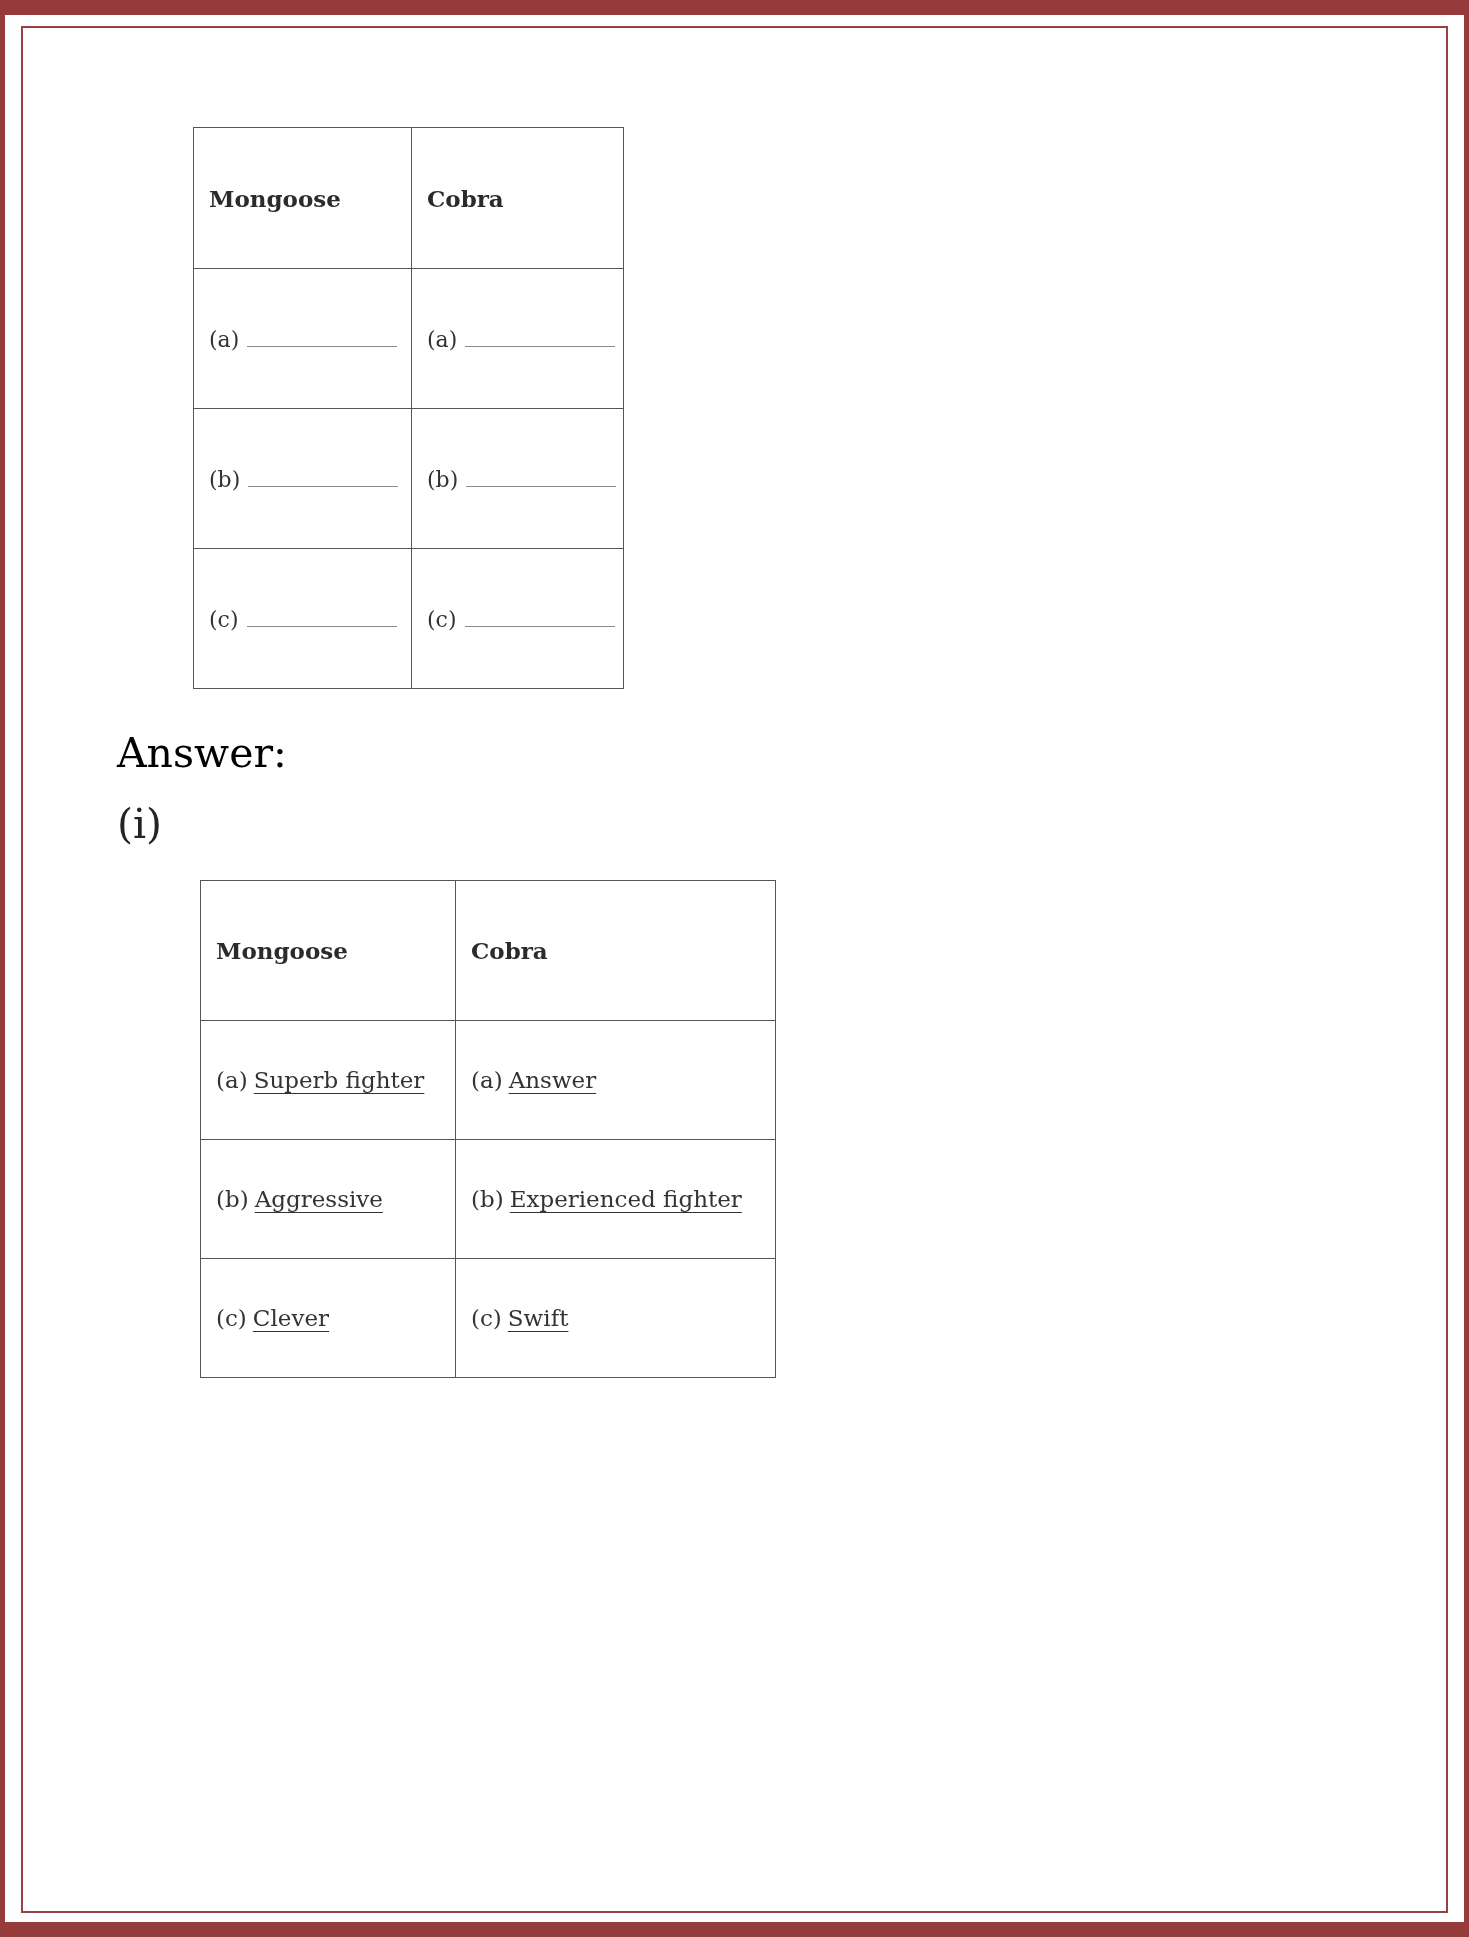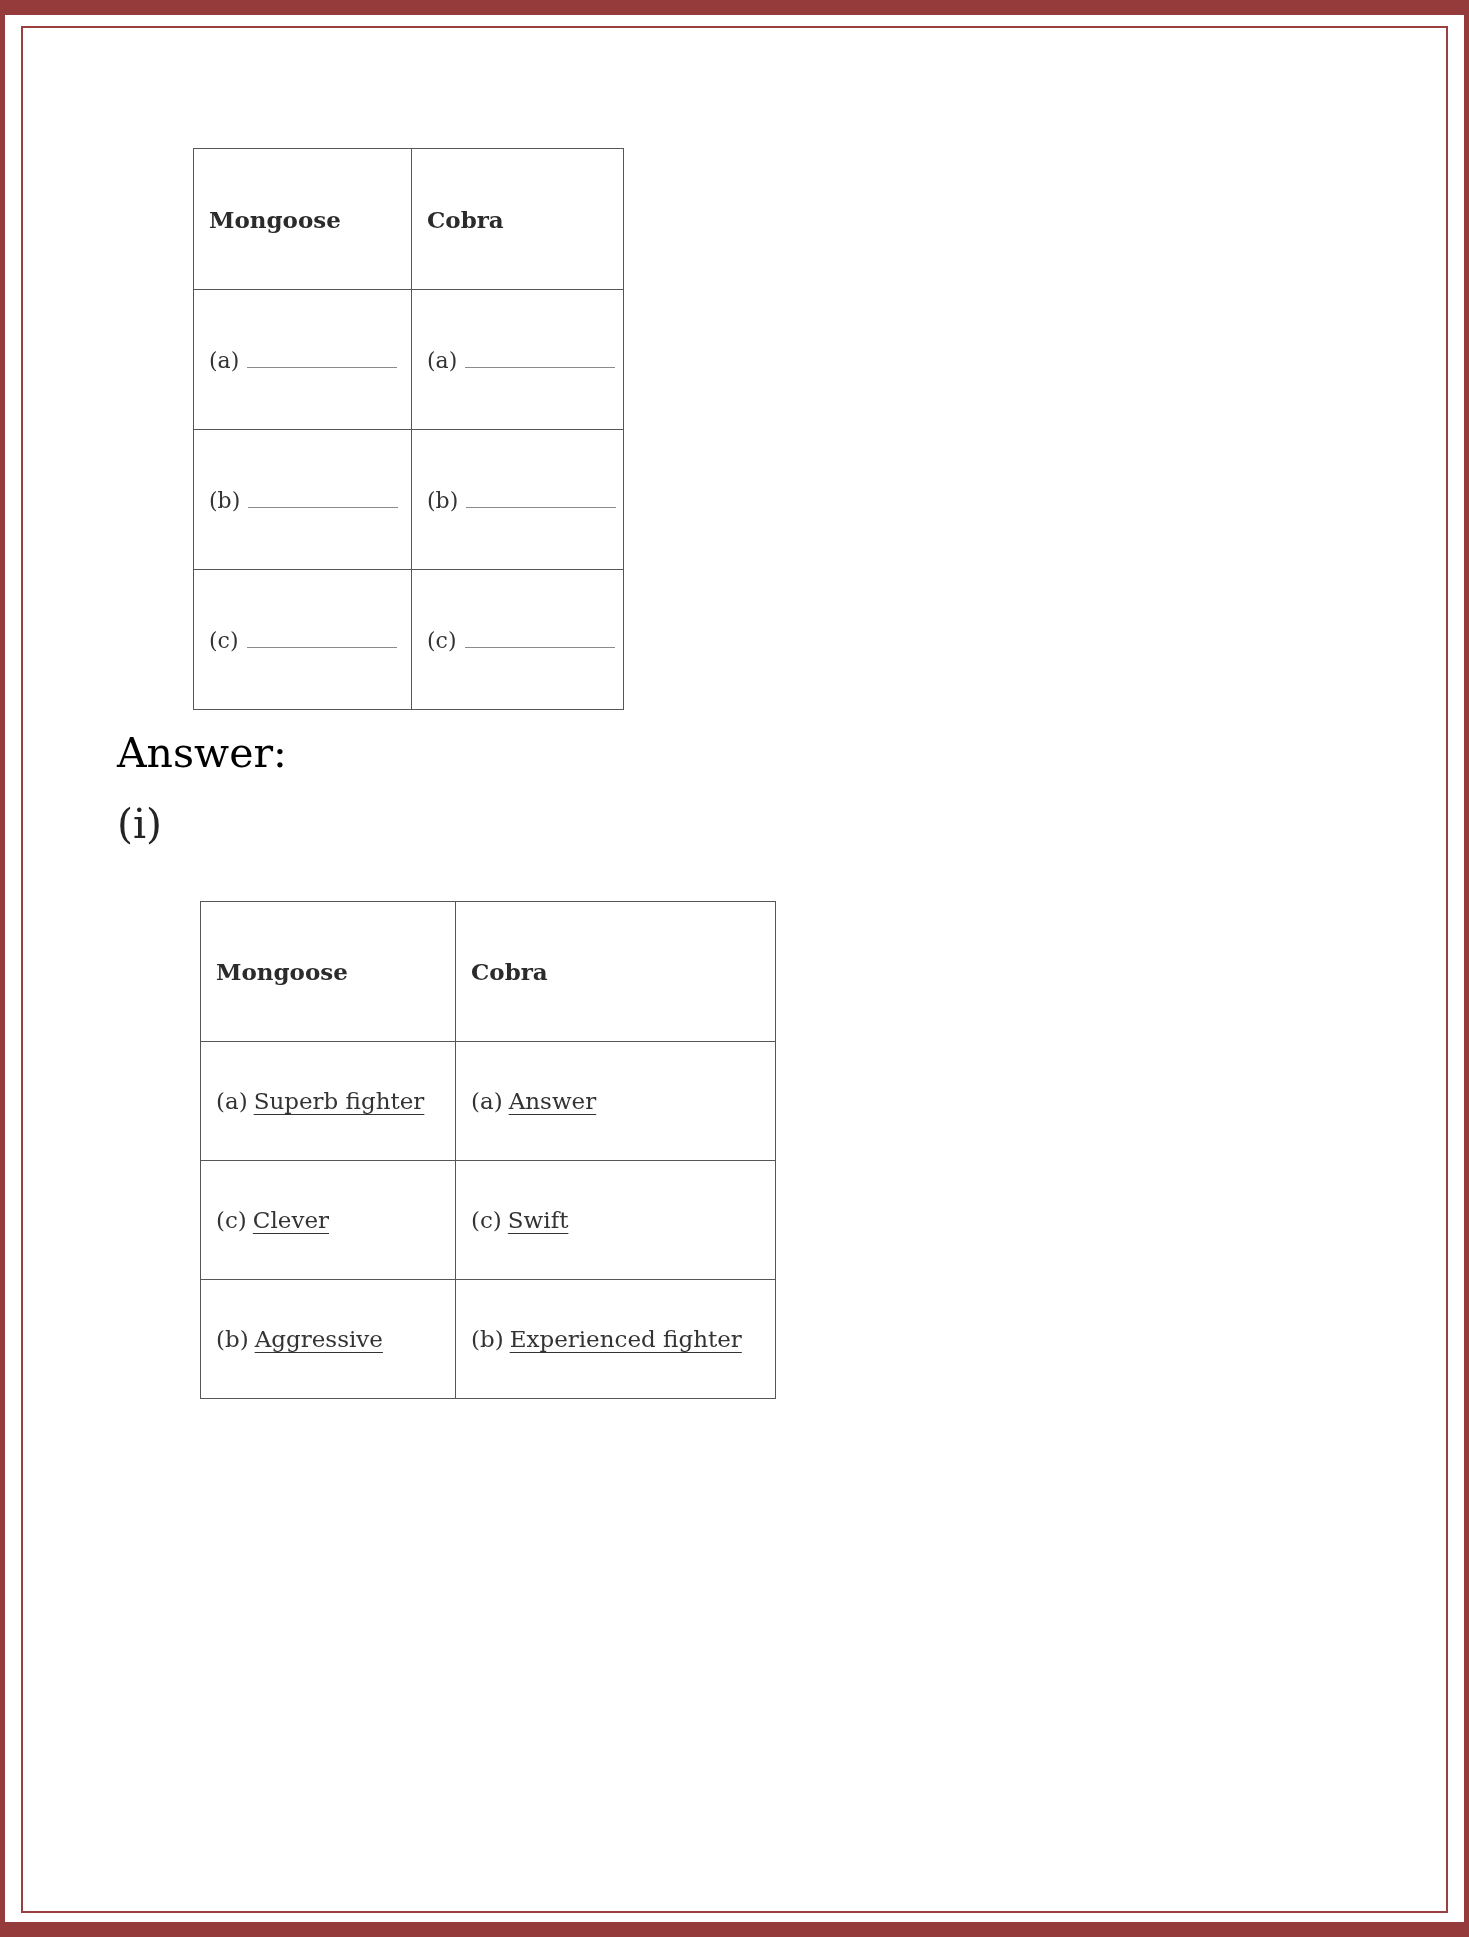--- a/index.html
+++ b/index.html
@@ -35,21 +35,20 @@
     bottom: 24px;
     border: 2px solid #9a4040;
     pointer-events: none;
     z-index: 5;
   }
   
   table {
     border-collapse: collapse;
     table-layout: fixed;
     position: absolute;
-    margin-top: 21px;
   }
   td {
     border: 1px solid #565656;
     vertical-align: middle;
     padding-left: 15px;
     font-size: 22px;
     color: #333333;
   }
   .qtable {
     left: 193px;
@@ -166,30 +165,30 @@
     <tr class="row">
       <td>
         <span class="prefix">(a)</span><span class="answer-text">Superb fighter</span>
       </td>
       <td>
         <span class="prefix">(a)</span><span class="answer-text">Answer</span>
       </td>
     </tr>
     <tr class="row">
       <td>
+        <span class="prefix">(b)</span><span class="answer-text">Aggressive</span>
+      </td>
+      <td>
+        <span class="prefix">(b)</span><span class="answer-text">Experienced fighter</span>
+      </td>
+    </tr>
+    <tr class="row">
+      <td>
         <span class="prefix">(c)</span><span class="answer-text">Clever</span>
       </td>
       <td>
         <span class="prefix">(c)</span><span class="answer-text">Swift</span>
-      </td>
-    </tr>
-    <tr class="row">
-      <td>
-        <span class="prefix">(b)</span><span class="answer-text">Aggressive</span>
-      </td>
-      <td>
-        <span class="prefix">(b)</span><span class="answer-text">Experienced fighter</span>
       </td>
     </tr>
   </tbody>
     </table>
 
 </div>
 
 </body></html>

